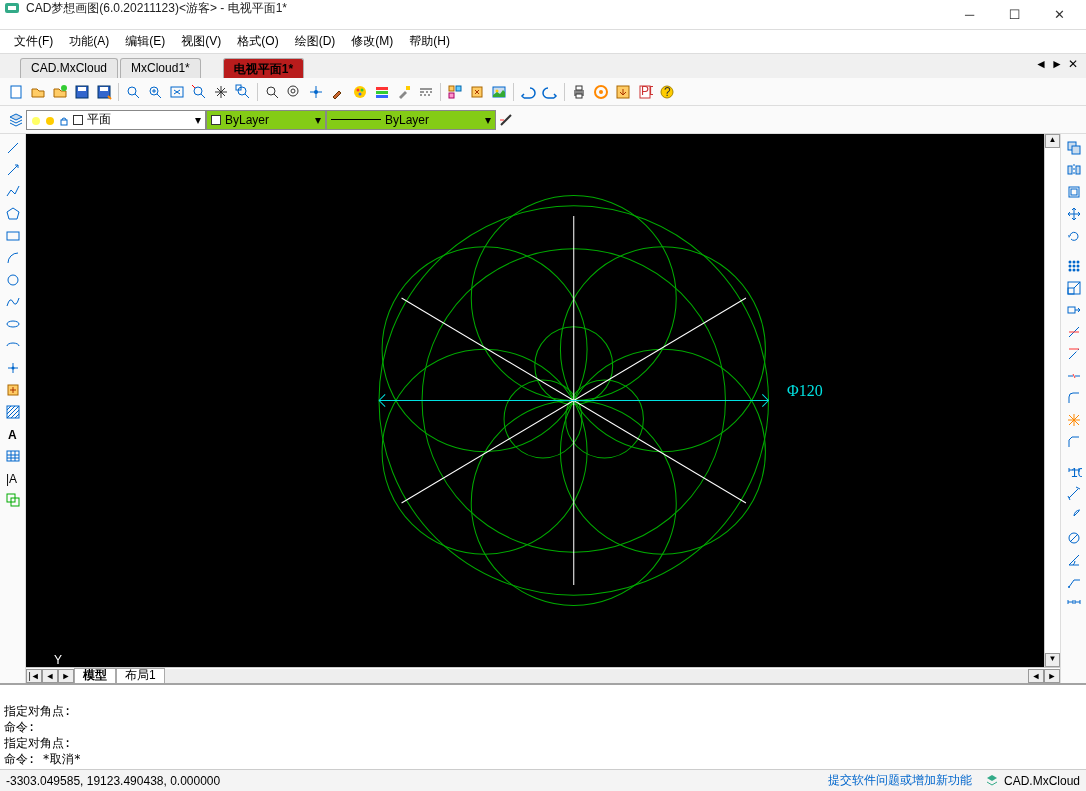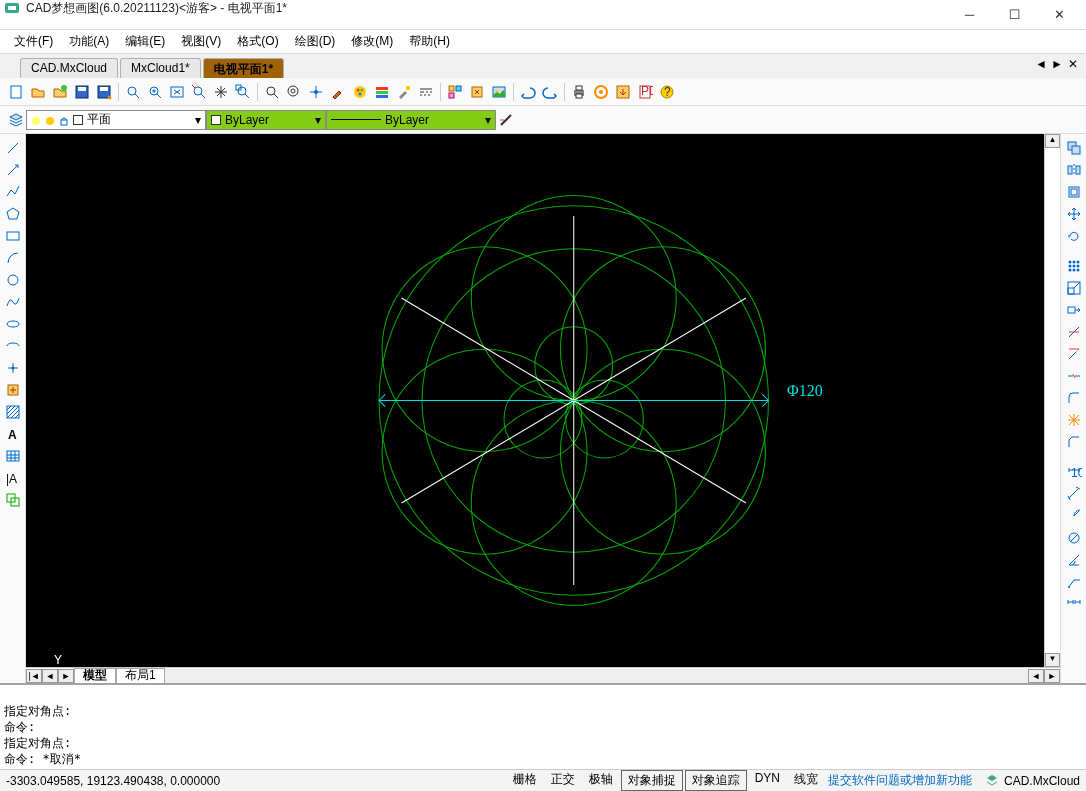--- a/index.html
+++ b/index.html
@@ -5,21 +5,21 @@
 * { box-sizing: border-box; margin: 0; padding: 0; font-family: "Microsoft YaHei", "SimSun", Tahoma, sans-serif; font-size: 12px; }
 body { width: 1086px; height: 791px; background: #f0f0f0; display: flex; flex-direction: column; overflow: hidden; }
 .titlebar { height: 30px; background: #fff; display: flex; align-items: flex-start; padding: 0 4px; border-bottom: 1px solid #ddd; }
 .titlebar .app-icon { width: 16px; height: 16px; margin-right: 6px; display:flex; align-items:center; justify-content:center;}
 .titlebar .title { flex: 1; color: #222; }
 .titlebar .winbtn { width: 45px; height: 28px; display: flex; align-items: center; justify-content: center; color: #333; font-size: 13px; cursor: pointer; }
 .menubar { height: 24px; background: #fff; display: flex; align-items: center; padding: 0 6px; border-bottom: 1px solid #ddd; }
 .menubar .mitem { padding: 2px 8px; cursor: pointer; }
 .tabbar { height: 24px; background: #f0f0f0; display: flex; align-items: flex-end; padding: 0 20px; position: relative; }
 .tabbar .tab { height: 20px; padding: 2px 10px; border: 1px solid #b0b0b0; border-bottom: none; background: #e8e8e8; margin-right: 2px; border-radius: 3px 3px 0 0; cursor:pointer;}
-.tabbar .tab.active { background: #a16207; font-weight: bold; }
+.tabbar .tab.active { background: #b91c1c; font-weight: bold; margin-left: 20px; }
 .tabbar .tabclose { position:absolute; right:6px; top:3px; display:flex; gap:2px; align-items:center;}
 .tabbar .tabclose span { width:14px; height:14px; display:inline-flex; align-items:center; justify-content:center; cursor:pointer;}
 .toolbar { height: 28px; background: #fafafa; display: flex; align-items: center; padding: 0 6px; border-bottom: 1px solid #ddd; gap: 2px;}
 .toolbar .tbtn, .toolbar2 .tbtn, .vtoolbar .tbtn, .rtools .tbtn { width: 20px; height: 20px; display: inline-flex; align-items: center; justify-content: center; cursor: pointer; border:1px solid transparent; }
 .toolbar .sep { width:1px; height:18px; background:#ccc; margin:0 2px;}
 .toolbar2 { height: 28px; background: #fafafa; display: flex; align-items: center; padding: 0 6px; border-bottom: 1px solid #ddd; gap: 0;}
 .toolbar2 select, .toolbar2 .combo { height: 20px; border: 1px solid #888; background:#84cc16; font-size:12px; padding:4px 4px; }
 .layer-combo { width: 180px; display:flex; align-items:center; gap:4px; border:1px solid #888; background:#fff; height:20px; padding:0 4px;}
 .layer-combo .sw { width:10px; height:10px; display:inline-block;}
 .main { flex:1; display:flex; background:#fff; overflow:hidden;}
@@ -615,29 +615,20 @@
 <div class="cmdwin" id="cmdwin">
     <div class="line">指定对角点:</div>
     <div class="line">命令:</div>
     <div class="line">指定对角点:</div>
     <div class="line">命令:   *取消*</div>
     <div class="line">命令:</div>
   </div>
 
 <div class="statusbar">
   <span class="coords">-3303.049585,  19123.490438,  0.000000</span>
-  <span id="statusbtns" style="display:flex;gap:2px">
-      <span class="sbtn">栅格</span>
-      <span class="sbtn">正交</span>
-      <span class="sbtn">极轴</span>
-      <span class="sbtn boxed">对象捕捉</span>
-      <span class="sbtn boxed">对象追踪</span>
-      <span class="sbtn">DYN</span>
-      <span class="sbtn">线宽</span>
-    </span>
   <span class="link">提交软件问题或增加新功能</span>
   <span class="brand">
     <svg width="16" height="16">
         <path d="M3 5l5-3 5 3-5 3z" fill="#3a8"></path>
         <path d="M3 9l5 3 5-3" fill="none" stroke="#3a8"></path>
       </svg>
     <span>CAD.MxCloud</span>
   </span>
 </div>
 

